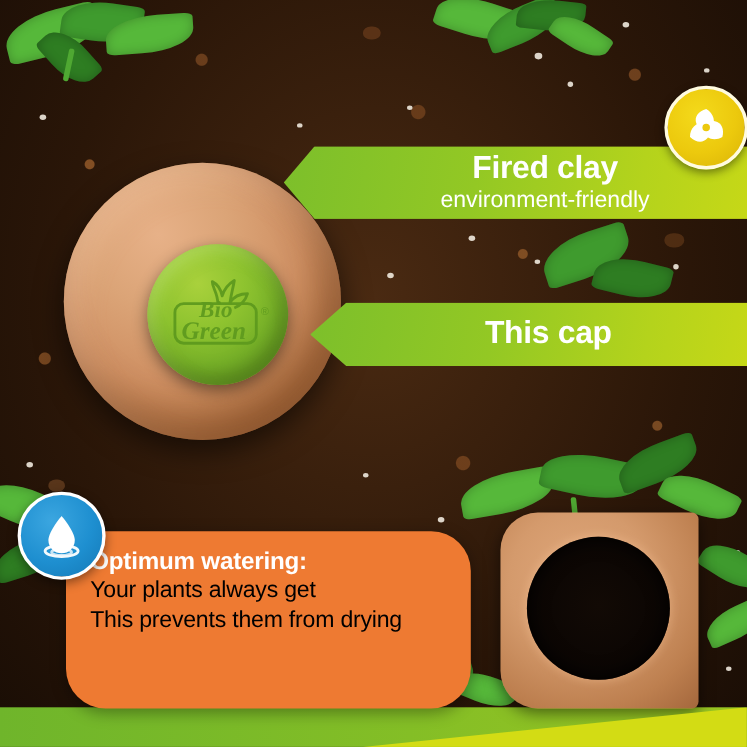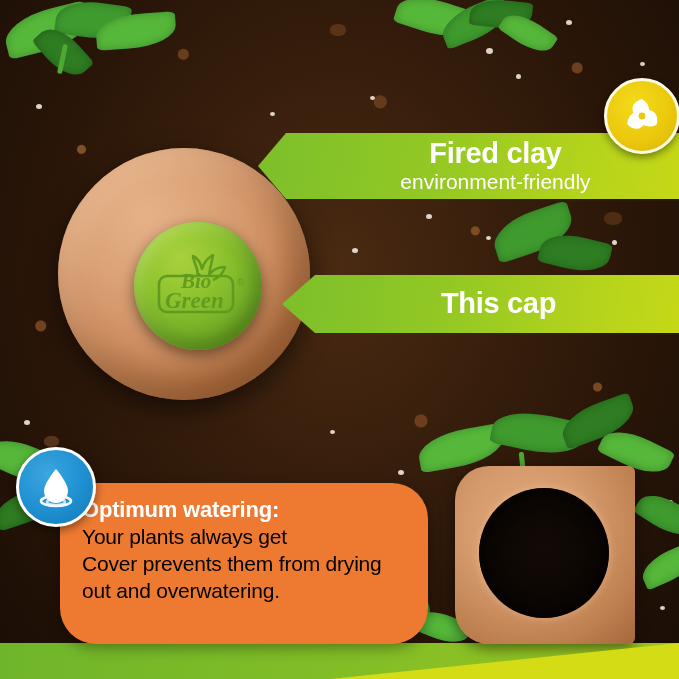--- a/index.html
+++ b/index.html
@@ -224,22 +224,21 @@
       <g fill="none" stroke="#ffffff" stroke-width="2.6" opacity=".95">
         <ellipse cx="26" cy="40" rx="15" ry="5"></ellipse>
         <ellipse cx="26" cy="41" rx="9" ry="3" opacity=".8"></ellipse>
       </g>
     </svg>
   </div>
 
   <div id="orange-box">
     <div class="ob-head">Optimum watering:</div>
     <div class="ob-line">Your plants always get</div>
-    <div class="ob-line">Cover prevents them from drying</div>
-    <div class="ob-line">out and overwatering.</div>
+    <div class="ob-line">This prevents them from drying</div>
   </div>
 
   <div id="inset">
     <div class="mouth"></div>
   </div>
 
   <div id="bottom-bar"></div>
   <div id="bottom-wedge"></div>
 
   <span class="sr">Bio Green</span>

